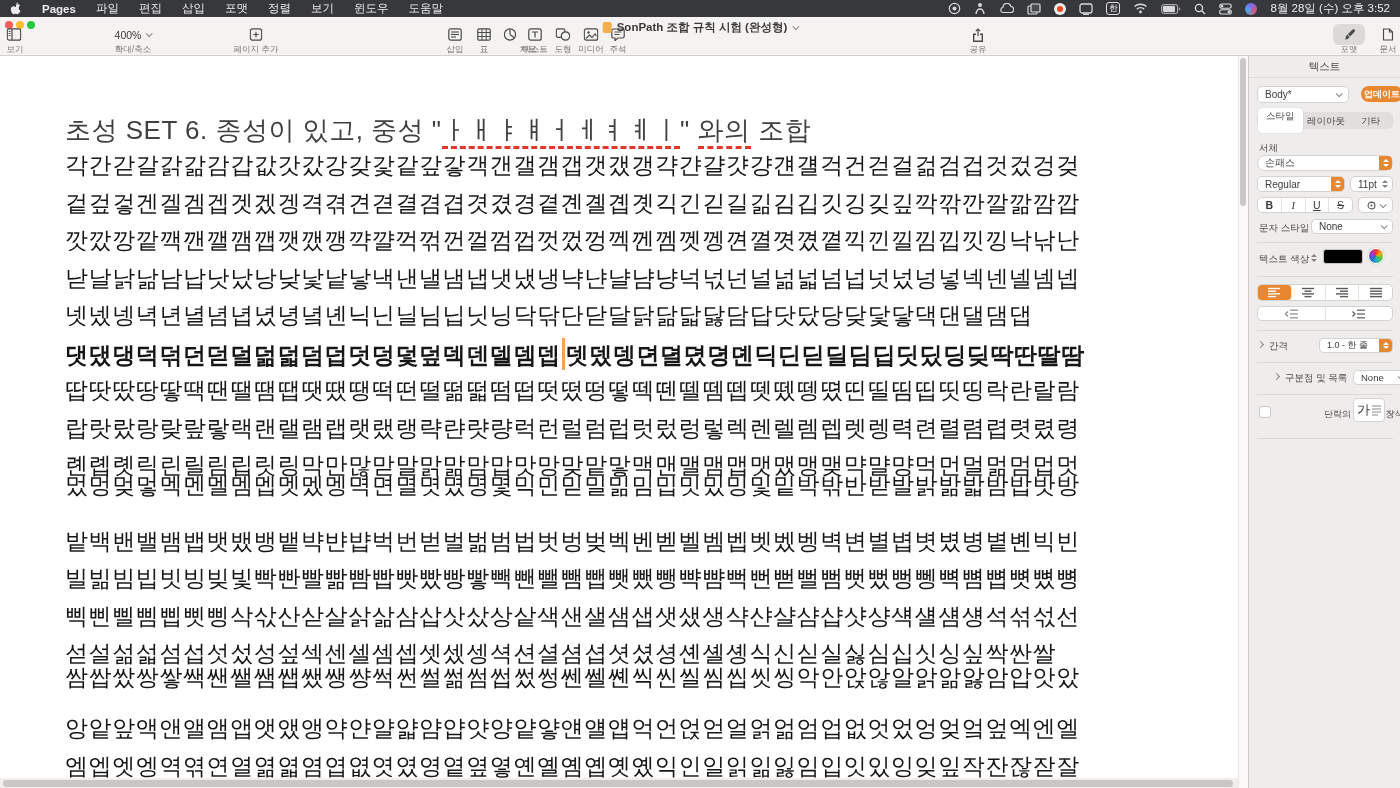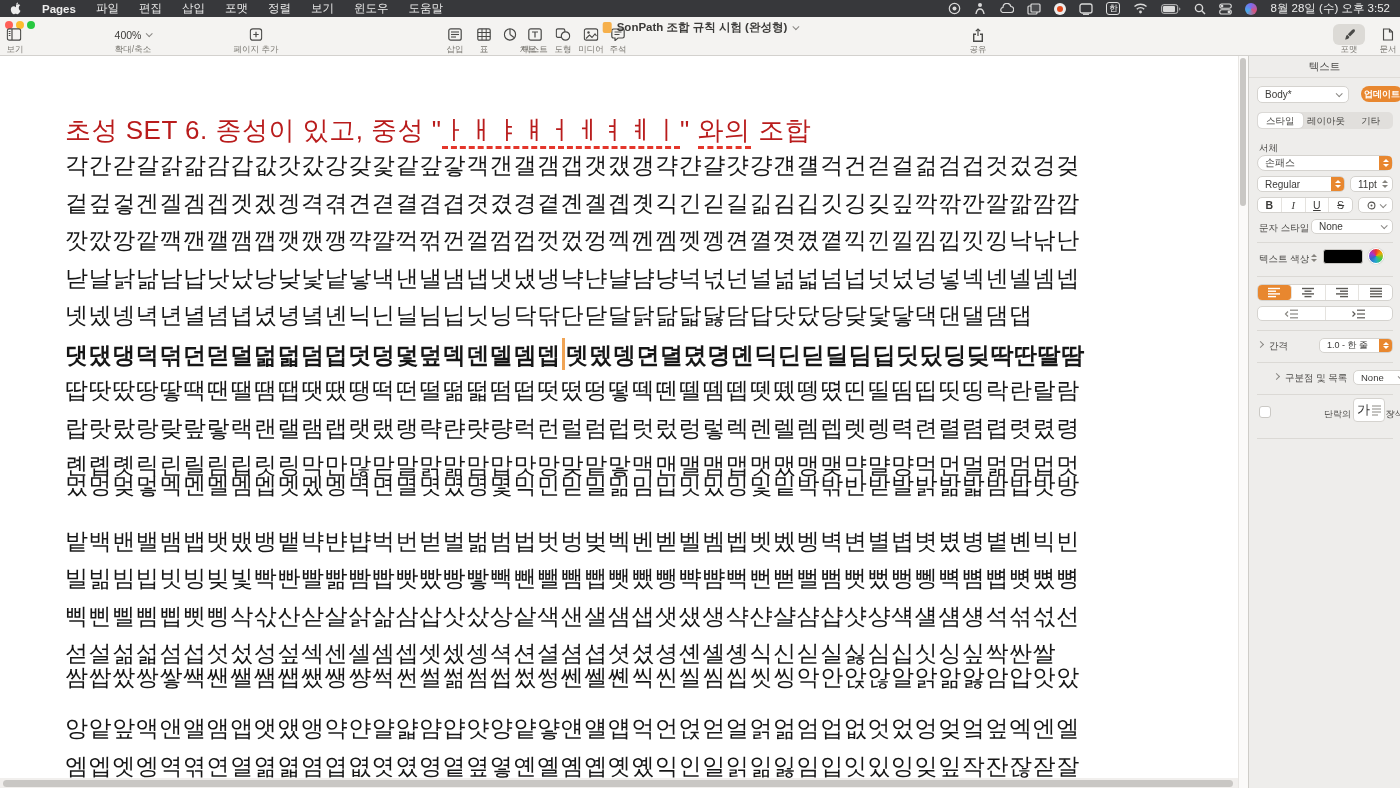--- a/index.html
+++ b/index.html
@@ -27,21 +27,21 @@
   .ticon { position:absolute; top:11px; transform:translateX(-50%); color:#4a4a48; }
   #zoom-btn { position:absolute; left:100px; top:10px; width:66px; height:15px; display:flex; align-items:center; justify-content:center; gap:5px; font-size:10.5px; color:#3c3b39; }
   .chev { width:5px; height:5px; border-right:1.4px solid #8a8885; border-bottom:1.4px solid #8a8885; transform:rotate(45deg) translateY(-1px); display:inline-block; }
   #win-title { position:absolute; left:50%; top:3px; transform:translateX(-50%); display:flex; align-items:center; gap:5px; font-size:11.5px; font-weight:bold; color:#3b3a38; white-space:nowrap; }
   #win-title .doc-badge { width:9px; height:11px; background:#f6b04b; border-radius:2px; }
   svg.ic { display:block; }
   #fmt-pill { position:absolute; left:1333px; top:7px; width:32px; height:21px; background:#dcdad6; border-radius:6px; display:flex; align-items:center; justify-content:center; }
 
   
   #doc { position:absolute; left:0; top:56px; width:1238px; height:732px; background:#ffffff; overflow:hidden; }
-  #doc-title { position:absolute; left:65px; top:57px; font-size:26px; color:#b91c1c; white-space:nowrap; letter-spacing:0.5px; }
+  #doc-title { position:absolute; left:65px; top:57px; font-size:26px; color:#404040; white-space:nowrap; letter-spacing:0.5px; }
   .spell { border-bottom:3px dashed #e4362b; padding-bottom:1px; }
   .dline { position:absolute; left:65px; font-size:23px; letter-spacing:0.6px; color:#161616; white-space:nowrap; }
   #caret { display:inline-block; width:3px; height:32px; background:#f0a455; vertical-align:-7px; margin:0 1px; }
 
   
   #vsb-gutter { position:absolute; left:1238px; top:56px; width:10px; height:732px; background:#fbfaf9; border-left:1px solid #e8e6e3; }
   #vsb-thumb { position:absolute; left:1240px; top:58px; width:6px; height:148px; background:#c9c7c4; border-radius:3px; }
   #hsb-track { position:absolute; left:0; top:778px; width:1238px; height:10px; background:#f1efed; }
   #hsb-thumb { position:absolute; left:3px; top:780px; width:1230px; height:7px; background:#c9c7c4; border-radius:4px; }
 
@@ -51,21 +51,21 @@
   .sel { background:#fff; border:1px solid #d5d3cf; border-radius:5px; display:flex; align-items:center; font-size:10px; color:#3b3a38; }
   .sel .txt { padding-left:7px; flex:1; white-space:nowrap; overflow:hidden; }
   .ostep { width:13px; align-self:stretch; background:#e8872f; border-radius:0 4px 4px 0; display:flex; flex-direction:column; align-items:center; justify-content:center; gap:1.5px; }
   .tri-u { width:0;height:0;border-left:3px solid transparent;border-right:3px solid transparent;border-bottom:3.5px solid #fff; }
   .tri-d { width:0;height:0;border-left:3px solid transparent;border-right:3px solid transparent;border-top:3.5px solid #fff; }
   .tri-u.g{ border-bottom-color:#86847f;} .tri-d.g{ border-top-color:#86847f;}
   .sb-label { position:absolute; font-size:9.5px; color:#4c4b48; white-space:nowrap; }
   #upd-btn { position:absolute; left:104px; top:0; width:42px; height:16px; background:#e8872f; border:none; border-radius:9px; color:#fff; font-size:9px; font-weight:bold; }
   #sb-tabs { position:absolute; left:8px; top:56px; width:136px; height:17px; background:#e1dfdc; border-radius:5px; display:flex; align-items:center; }
   #sb-tabs .tab { flex:1; text-align:center; font-size:9.5px; color:#4b4a47; line-height:15px; }
-  #sb-tabs .tab.sel-tab { background:#fff; border-radius:4px; height:15px; margin:1px; box-shadow:0 0 1px rgba(0,0,0,.25); }
+  #sb-tabs .tab.sel-tab { background:#fff; border-radius:4px; height:25px; margin:1px; box-shadow:0 0 1px rgba(0,0,0,.25); }
   .seg { background:#fff; border:1px solid #d5d3cf; border-radius:5px; display:flex; }
   .seg .cell { flex:1; display:flex; align-items:center; justify-content:center; border-right:1px solid #e5e3df; font-size:10.5px; color:#3b3a38; }
   .seg .cell:last-child { border-right:none; }
   .divider { position:absolute; left:8px; width:136px; height:1px; background:#dbd9d5; }
   #color-swatch { position:absolute; left:74px; top:-2px; width:40px; height:15px; background:#000; border:1px solid #c9c7c3; border-radius:3px; }
   #color-wheel { position:absolute; left:119px; top:-3px; width:16px; height:16px; border-radius:50%; background:conic-gradient(#e33,#ea0,#4c4,#2ac,#36c,#a3c,#e33); border:1.5px solid #fff; box-shadow:0 0 1px rgba(0,0,0,.4); }
   .cellsel { background:#e8872f; border-radius:4px; }
   .ckbox { position:absolute; left:10px; top:2px; width:12px; height:12px; background:#fff; border:1px solid #cbc9c5; border-radius:3px; }
   #dropcap-prev { position:absolute; left:104px; top:-6px; width:32px; height:24px; background:#fff; border:1px solid #d5d3cf; border-radius:4px; display:flex; align-items:center; justify-content:center; font-size:13px; color:#333; }
 </style>

